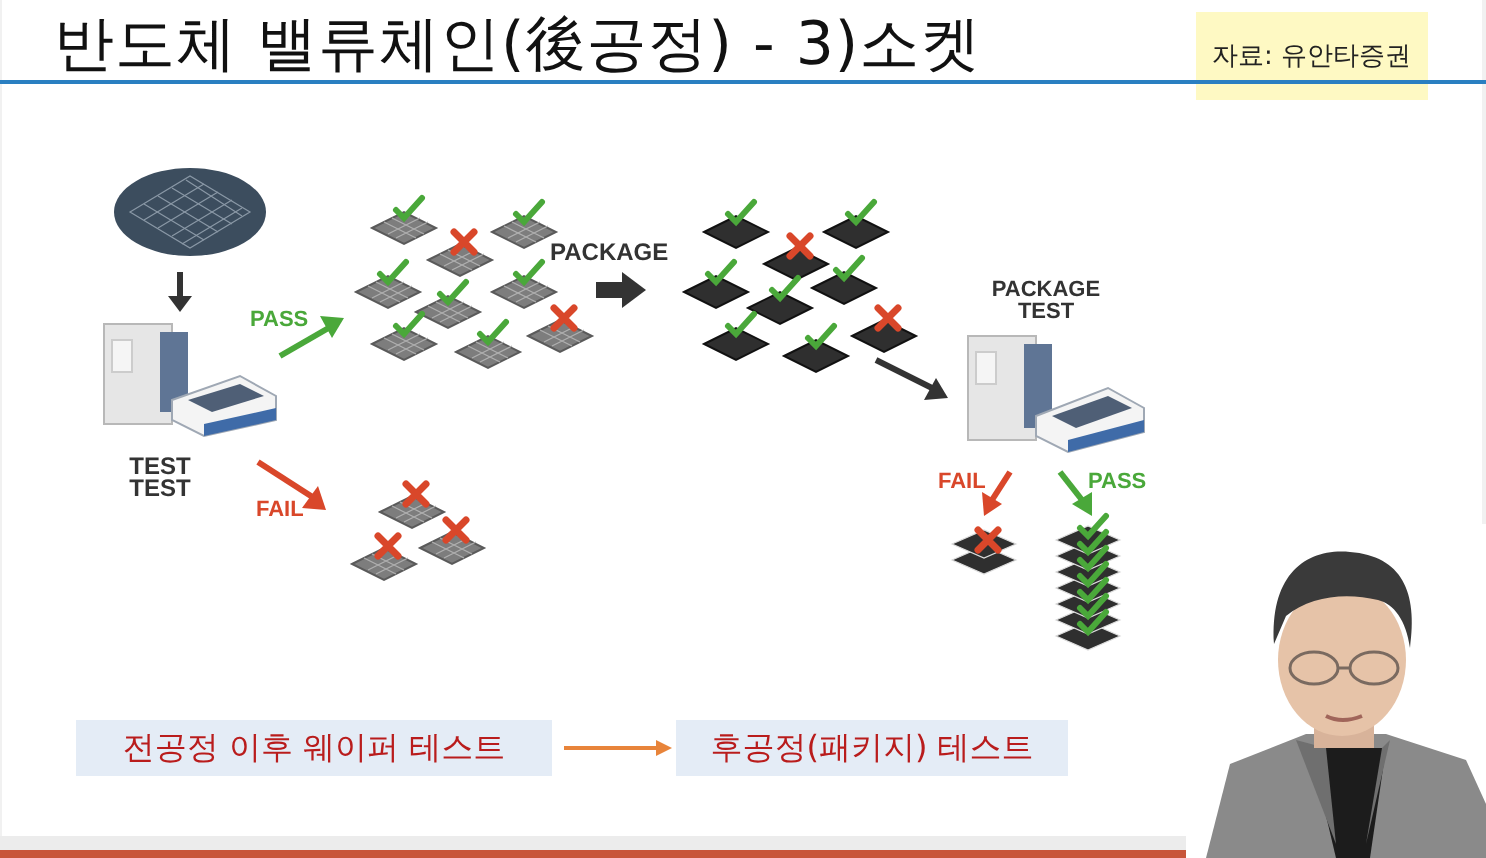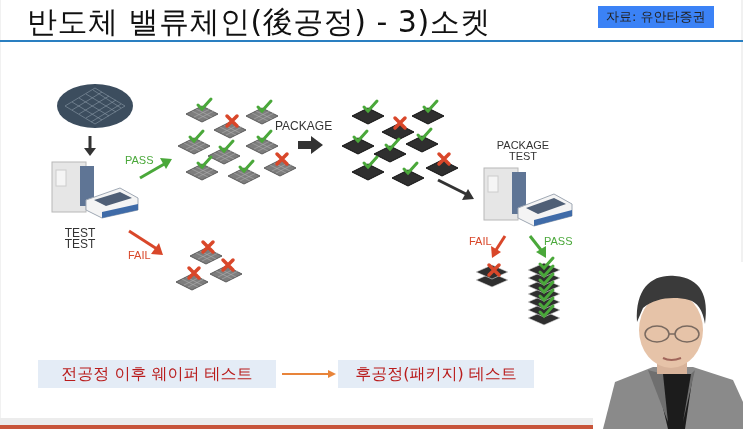--- a/index.html
+++ b/index.html
@@ -1,23 +1,23 @@
 <!DOCTYPE html>
 <html><head>
 <meta charset="utf-8">
 <style>
   html, body { margin:0; padding:0; }
   body { width:743px; height:429px; position:relative; overflow:hidden; background:#f1f1f1; font-family:"DejaVu Sans", sans-serif; }
   .slide { position:absolute; left:1px; top:0; width:740px; height:418px; background:#ffffff; }
   .title { position:absolute; left:26px; top:2px; font-size:30px; letter-spacing:0.5px; color:#111; white-space:nowrap;text-align:right; }
   .title-rule { position:absolute; left:0; top:40px; width:743px; height:2px; background:#2a7fc1; }
-  .source { position:absolute; left:597px; top:6px; padding:2px 8px; background:#3b82f6; font-size:13px; color:#222; }
+  .source { position:absolute; left:597px; top:6px; padding:13px 8px; background:#fef9c3; font-size:13px; color:#222; }
   .bottom-bar { position:absolute; left:0; top:425px; width:743px; height:4px; background:#c8553a; }
   .bottom-gray { position:absolute; left:0; top:418px; width:743px; height:7px; background:#ececec; }
-  .lbl { position:absolute; font-family:"Liberation Sans", sans-serif; font-weight:normal; font-size:11px; line-height:11px; text-align:center; }
+  .lbl { position:absolute; font-family:"Liberation Sans", sans-serif; font-weight:bold; font-size:11px; line-height:11px; text-align:center; }
   .green { color:#4aa83a; }
   .red { color:#d9472a; }
   .dark { color:#333; }
   .box { position:absolute; height:28px; background:#e4ecf6; font-size:16px; color:#b91c1c; display:flex; align-items:center; justify-content:center; }
   svg { position:absolute; overflow:visible; }
   .presenter { position:absolute; left:593px; top:262px; width:150px; height:167px; overflow:hidden; background:#ffffff; }
 </style>
 </head>
 <body>
 

